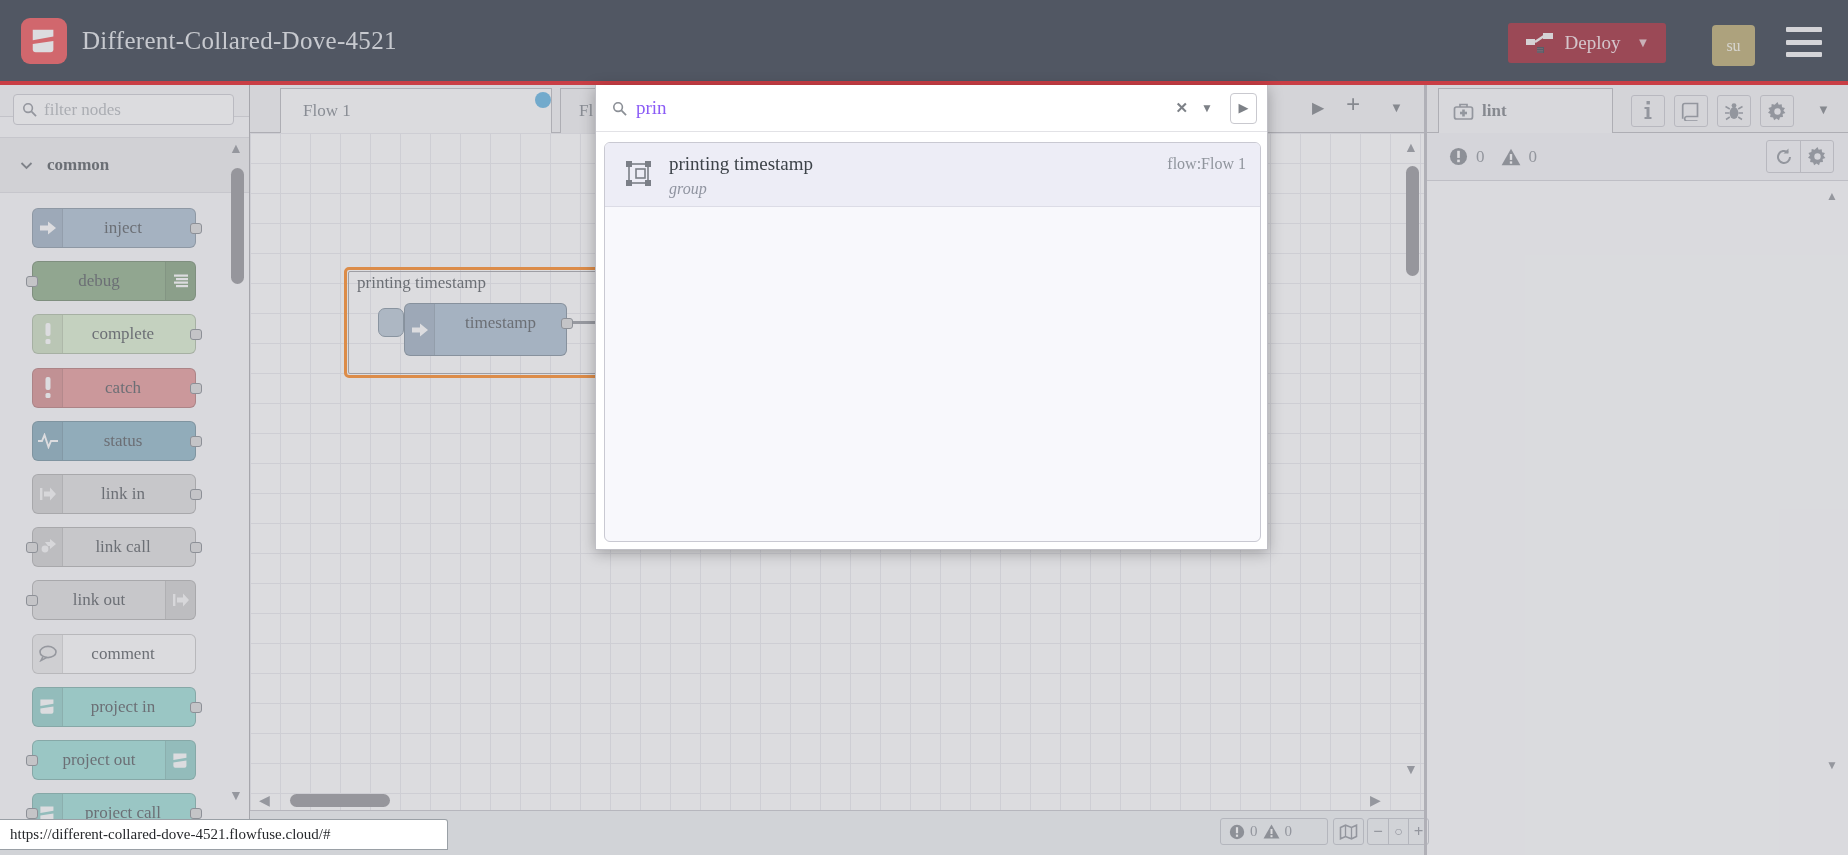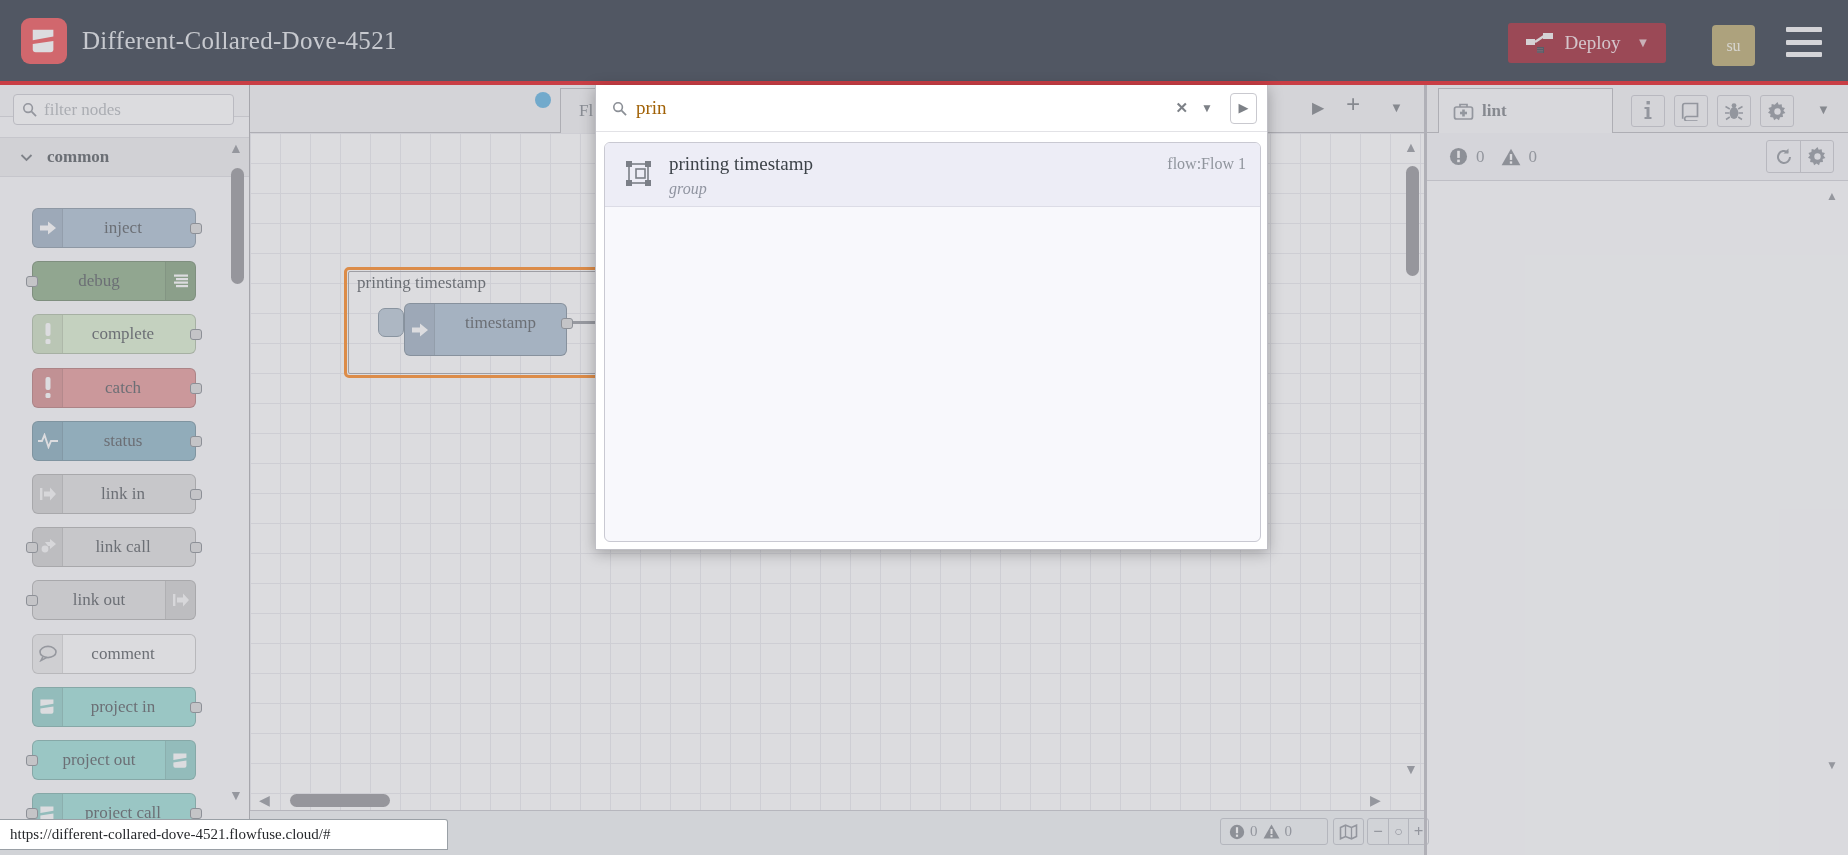--- a/index.html
+++ b/index.html
@@ -18,21 +18,21 @@
   #avatar { left:1712px; top:25px; width:43px; height:41px; background:#b3a262; border-radius:4px; color:#f5f2e4; font-size:16px; display:flex; align-items:center; justify-content:center; }
   #hamburger { left:1786px; top:27px; width:36px; height:30px; display:flex; flex-direction:column; justify-content:space-between; cursor:pointer; }
   #hamburger i { display:block; height:5px; background:#f2f3f4; border-radius:1px; }
   #red-line { left:0; top:81px; width:1848px; height:4px; background:#e00007; z-index:10; }
 
   
   #palette { left:0; top:85px; width:250px; height:737px; background:#fafafc; border-right:1px solid #a9a9ad; overflow:hidden; z-index:5; }
   #filter-row { left:0; top:0; width:249px; height:32px; background:#f5f5f7; border-bottom:1px solid #d7d7db; }
   #filter-box { left:13px; top:9px; width:221px; height:31px; background:#fff; border:1px solid #c9c9cf; border-radius:4px; display:flex; align-items:center; padding:0 8px; gap:7px; }
   #filter-box .ph { color:#b0b4b8; font-size:17px; }
-  #cat-header { left:0; top:52px; width:249px; height:40px; background:#ededef; border-top:1px solid #dcdce0; border-bottom:1px solid #dcdce0; display:flex; align-items:center; gap:14px; padding-left:20px; }
+  #cat-header { left:0; top:52px; width:249px; height:56px; background:#ededef; border-top:1px solid #dcdce0; border-bottom:1px solid #dcdce0; display:flex; align-items:center; gap:14px; padding-left:20px; }
   #cat-header .lbl { font-size:17px; font-weight:bold; color:#4a4f54; }
   .pal-node { position:absolute; left:32px; width:164px; height:40px; border-radius:6px; border:1px solid rgba(0,0,0,.22); }
   .pal-node .stripe { position:absolute; top:0; bottom:0; width:30px; background:rgba(0,0,0,.07); display:flex; align-items:center; justify-content:center; }
   .pal-node .stripe.sl { left:0; border-right:1px solid rgba(0,0,0,.10); border-radius:5px 0 0 5px; }
   .pal-node .stripe.sr { right:0; border-left:1px solid rgba(0,0,0,.10); border-radius:0 5px 5px 0; }
   .pal-node .nlabel { position:absolute; inset:0; line-height:38px; text-align:center; font-size:17px; color:#4a4f54; }
   .pal-node .nlabel.pad-l { padding-left:18px; } .pal-node .nlabel.pad-r { padding-right:30px; }
   .port { position:absolute; width:12px; height:11px; background:#d9d9d9; border:1px solid #80858c; border-radius:3px; top:14px; }
   .port.pl { left:-7px; } .port.pr { right:-7px; }
   
@@ -78,21 +78,21 @@
   #sb-tools { position:absolute; right:14px; top:7px; height:33px; border:1px solid #c6c6cc; border-radius:3px; display:flex; }
   #sb-tools .cell { width:33px; display:flex; align-items:center; justify-content:center; color:#8a8f96; }
   #sb-tools .cell + .cell { border-left:1px solid #c6c6cc; }
 
   
   #shade { left:0; top:0; width:1848px; height:855px; background:rgba(163,164,170,.38); z-index:50; pointer-events:none; }
 
   
   #search-dialog { left:595px; top:85px; width:673px; height:465px; background:#fff; border:1px solid #bfbfc5; border-top:none; box-shadow:0 3px 14px rgba(0,0,0,.28); z-index:100; }
   #search-row { left:0; top:0; width:671px; height:47px; background:#fff; border-bottom:1px solid #e2e2e6; display:flex; align-items:center; padding:0 10px 0 16px; gap:9px; }
-  #search-text { flex:0 0 auto; font-size:19px; color:#a16207; }
+  #search-text { flex:0 0 auto; font-size:19px; color:#8b5cf6; }
   #search-spacer { flex:1 1 auto; }
   #search-clear { color:#7d8187; font-size:15px; font-weight:bold; }
   #search-caret { color:#7d8187; font-size:12px; margin:0 8px 0 4px; }
   #search-opts { width:27px; height:31px; border:1px solid #c9c9cf; border-radius:4px; display:flex; align-items:center; justify-content:center; color:#7d8187; font-size:13px; }
   #results-panel { left:8px; top:57px; width:657px; height:400px; background:#f8f8fc; border:1px solid #c9c9d2; border-radius:6px; }
   #result-row { position:absolute; left:0; top:0; width:655px; height:64px; background:#ededf6; border-bottom:1px solid #dcdce6; border-radius:5px 5px 0 0; }
   #result-icon { position:absolute; left:20px; top:17px; }
   #result-title { position:absolute; left:64px; top:10px; font-size:19px; color:#3d4349; }
   #result-sub { position:absolute; left:64px; top:37px; font-size:16px; font-style:italic; color:#9094a0; }
   #result-flow { position:absolute; right:14px; top:12px; font-size:16px; color:#90959d; }
@@ -284,20 +284,21 @@
           <div class="port pl"></div>
           <div class="port pr"></div>
         </div>
       </div>
     <div class="abs sc-arrow" style="left:229px; top:56px;">▲</div>
     <div id="pal-thumb" class="abs"></div>
     <div class="abs sc-arrow" style="left:229px; top:703px;">▼</div>
   </div>
 
   <div id="tabbar" class="abs">
+    <div id="tab-flow1" class="abs">Flow 1</div>
     <div id="unsaved-dot" class="abs"></div>
     <div id="tab-flow2" class="abs">Fl</div>
     <div class="abs tabctl" style="left:1062px; top:13px; font-size:16px;">▶</div>
     <div class="abs tabctl" style="left:1096px; top:6px; font-size:25px; font-weight:bold;">+</div>
     <div class="abs tabctl" style="left:1140px; top:15px; font-size:13px;">▼</div>
   </div>
 
   <div id="grid" class="abs"></div>
   <div id="group-box" class="abs">
     <div id="group-inner"></div>

